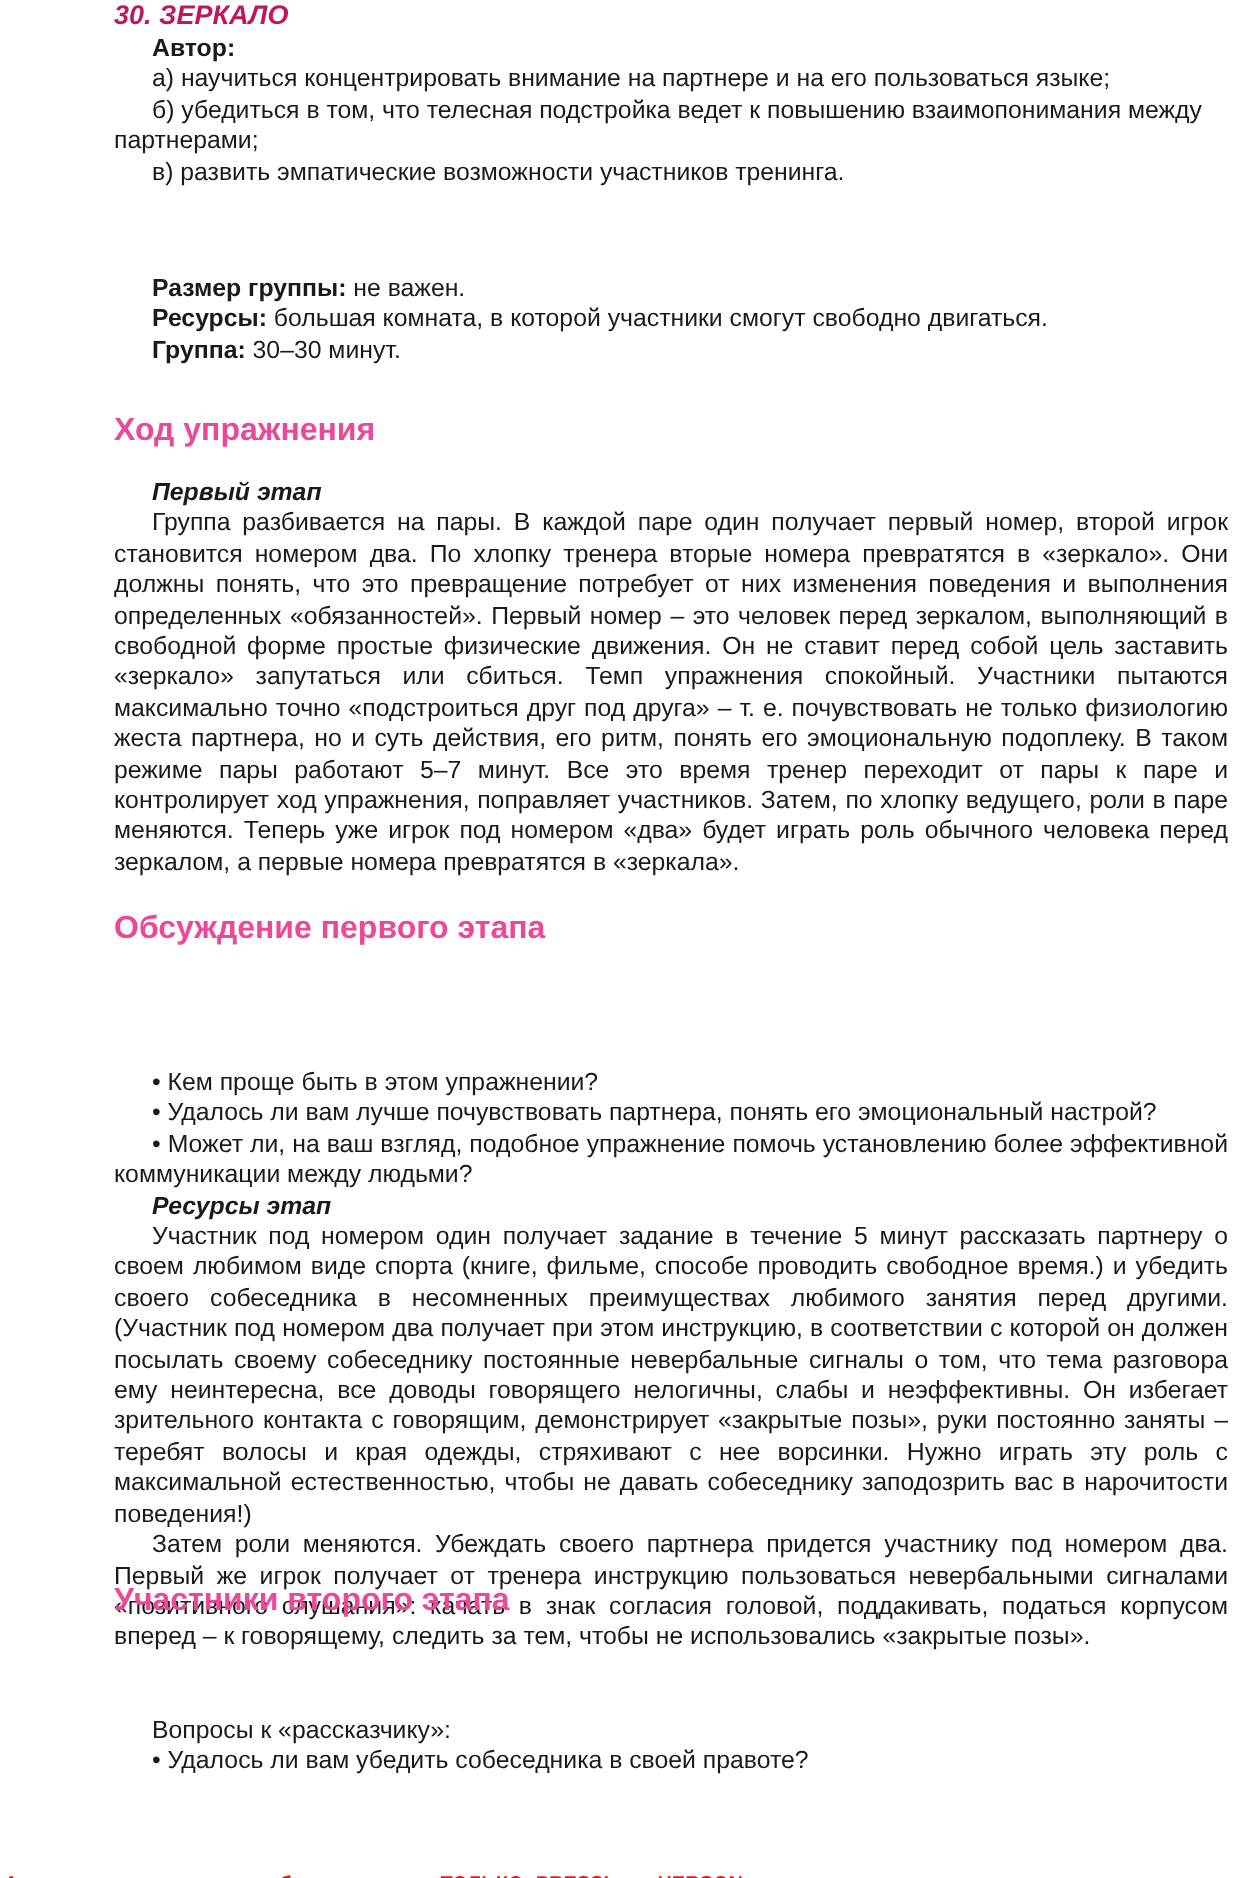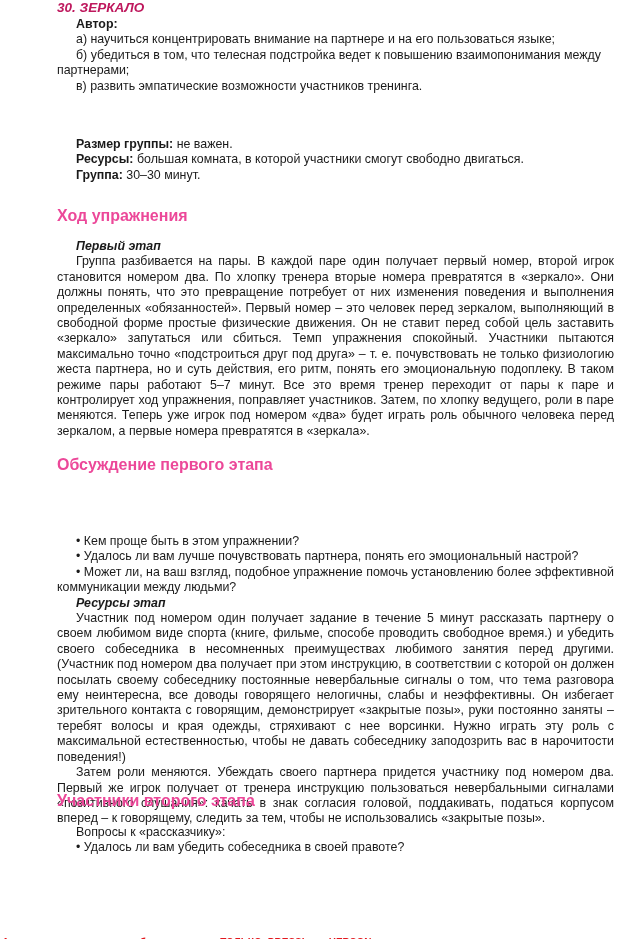--- a/index.html
+++ b/index.html
@@ -90,18 +90,18 @@
   <p class="indent">• Кем проще быть в этом упражнении?</p>
   <p class="indent">• Удалось ли вам лучше почувствовать партнера, понять его эмоциональный настрой?</p>
   <p class="indent justify">• Может ли, на ваш взгляд, подобное упражнение помочь установлению более эффективной коммуникации между людьми?</p>
   <p class="bolditalic hang">Ресурсы этап</p>
   <p class="indent justify">Участник под номером один получает задание в течение 5 минут рассказать партнеру о своем любимом виде спорта (книге, фильме, способе проводить свободное время.) и убедить своего собеседника в несомненных преимуществах любимого занятия перед другими. (Участник под номером два получает при этом инструкцию, в соответствии с которой он должен посылать своему собеседнику постоянные невербальные сигналы о том, что тема разговора ему неинтересна, все доводы говорящего нелогичны, слабы и неэффективны. Он избегает зрительного контакта с говорящим, демонстрирует «закрытые позы», руки постоянно заняты – теребят волосы и края одежды, стряхивают с нее ворсинки. Нужно играть эту роль с максимальной естественностью, чтобы не давать собеседнику заподозрить вас в нарочитости поведения!)</p>
   <p class="indent justify">Затем роли меняются. Убеждать своего партнера придется участнику под номером два. Первый же игрок получает от тренера инструкцию пользоваться невербальными сигналами «позитивного слушания»: качать в знак согласия головой, поддакивать, податься корпусом вперед – к говорящему, следить за тем, чтобы не использовались «закрытые позы».</p>
 </div>
 
 <div class="section-head" style="top:793px;">Участники второго этапа</div>
 
-<div class="block" style="top:825px;">
+<div class="block" style="top:858px;">
   <p class="hang">Вопросы к «рассказчику»:</p>
   <p class="hang">• Удалось ли вам убедить собеседника в своей правоте?</p>
 </div>
 
 <div class="footer">Автор редактирования и публикации книги ТОЛЬКО: PRESSI или HERSON</div>
 
 </body></html>

